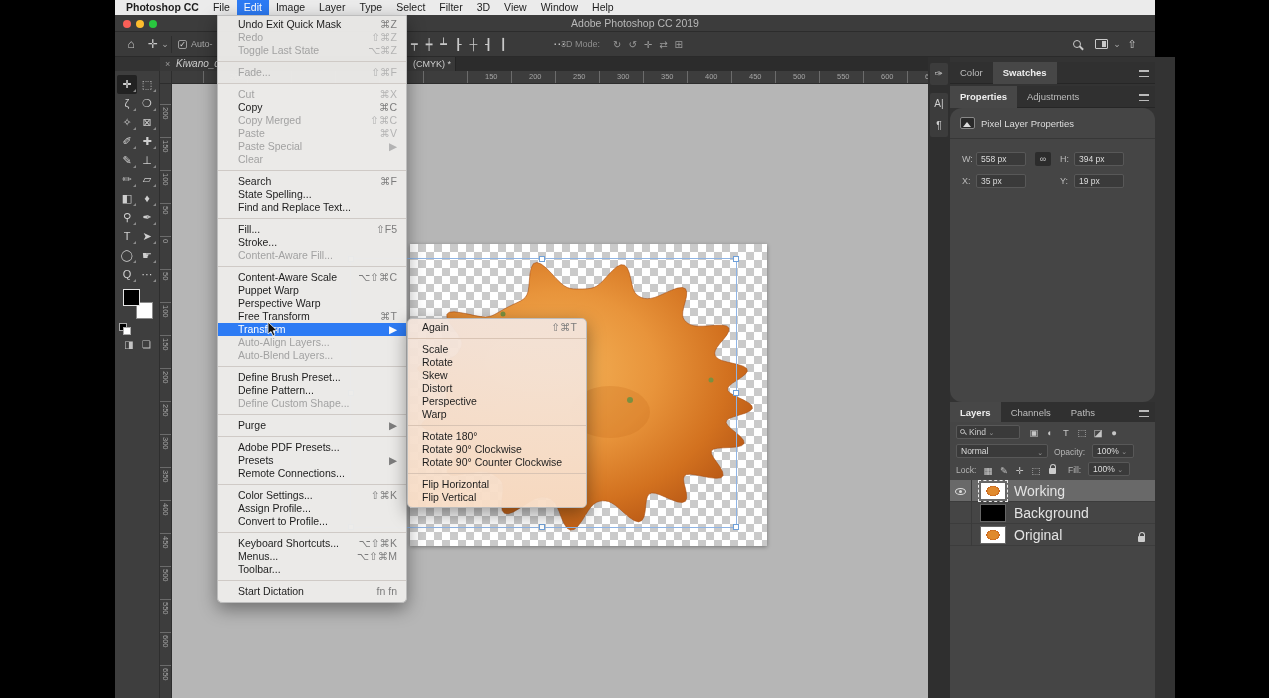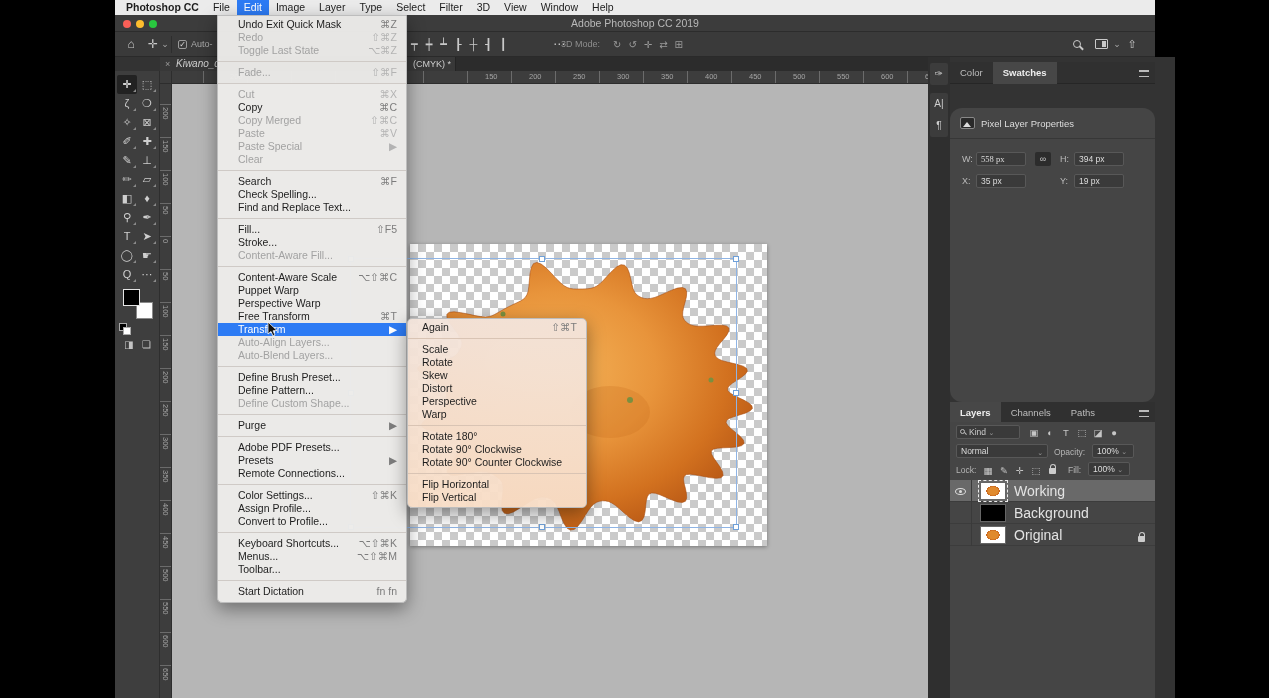--- a/index.html
+++ b/index.html
@@ -292,26 +292,31 @@
           <span class="stripicon">¶</span>
         </div>
     </div>
 
     <div class="panels">
       <div class="ptabbar" style="top:5px;" id="tabbar1">
           <span class="ptab">Color</span>
           <span class="ptab active">Swatches</span>
           <span class="pmenu"></span>
         </div>
+      <div class="ptabbar" style="top:29px;" id="tabbar2">
+          <span class="ptab active">Properties</span>
+          <span class="ptab">Adjustments</span>
+          <span class="pmenu"></span>
+        </div>
 
       <div class="propsbody">
         <div class="prophead"><span class="imgico"></span><span>Pixel Layer Properties</span></div>
         <div class="propdiv"></div>
         <span class="flabel" style="left:12px;top:44px;">W:</span>
-        <span class="ffield" style="left:26px;top:44px;font-family:Liberation Serif, serif;">558 px</span>
+        <span class="ffield" style="left:26px;top:44px;">558 px</span>
         <span class="linkbtn" style="left:85px;top:44px;">∞</span>
         <span class="flabel" style="left:110px;top:44px;">H:</span>
         <span class="ffield" style="left:124px;top:44px;">394 px</span>
         <span class="flabel" style="left:12px;top:66px;">X:</span>
         <span class="ffield" style="left:26px;top:66px;">35 px</span>
         <span class="flabel" style="left:110px;top:66px;">Y:</span>
         <span class="ffield" style="left:124px;top:66px;">19 px</span>
       </div>
 
       <div class="ptabbar" style="top:345px;" id="tabbar3">
@@ -368,21 +373,21 @@
         <div class="mi disabled"><span class="mi-label">Fade...</span><span class="sc">⇧⌘F</span></div>
         <div class="msep"></div>
         <div class="mi disabled"><span class="mi-label">Cut</span><span class="sc">⌘X</span></div>
         <div class="mi"><span class="mi-label">Copy</span><span class="sc">⌘C</span></div>
         <div class="mi disabled"><span class="mi-label">Copy Merged</span><span class="sc">⇧⌘C</span></div>
         <div class="mi disabled"><span class="mi-label">Paste</span><span class="sc">⌘V</span></div>
         <div class="mi disabled"><span class="mi-label">Paste Special</span><span class="sc">▶</span></div>
         <div class="mi disabled"><span class="mi-label">Clear</span></div>
         <div class="msep"></div>
         <div class="mi"><span class="mi-label">Search</span><span class="sc">⌘F</span></div>
-        <div class="mi"><span class="mi-label">Check Spelling...</span></div>
+        <div class="mi"><span class="mi-label">State Spelling...</span></div>
         <div class="mi"><span class="mi-label">Find and Replace Text...</span></div>
         <div class="msep"></div>
         <div class="mi"><span class="mi-label">Fill...</span><span class="sc">⇧F5</span></div>
         <div class="mi"><span class="mi-label">Stroke...</span></div>
         <div class="mi disabled"><span class="mi-label">Content-Aware Fill...</span></div>
         <div class="msep"></div>
         <div class="mi"><span class="mi-label">Content-Aware Scale</span><span class="sc">⌥⇧⌘C</span></div>
         <div class="mi"><span class="mi-label">Puppet Warp</span></div>
         <div class="mi"><span class="mi-label">Perspective Warp</span></div>
         <div class="mi"><span class="mi-label">Free Transform</span><span class="sc">⌘T</span></div>

